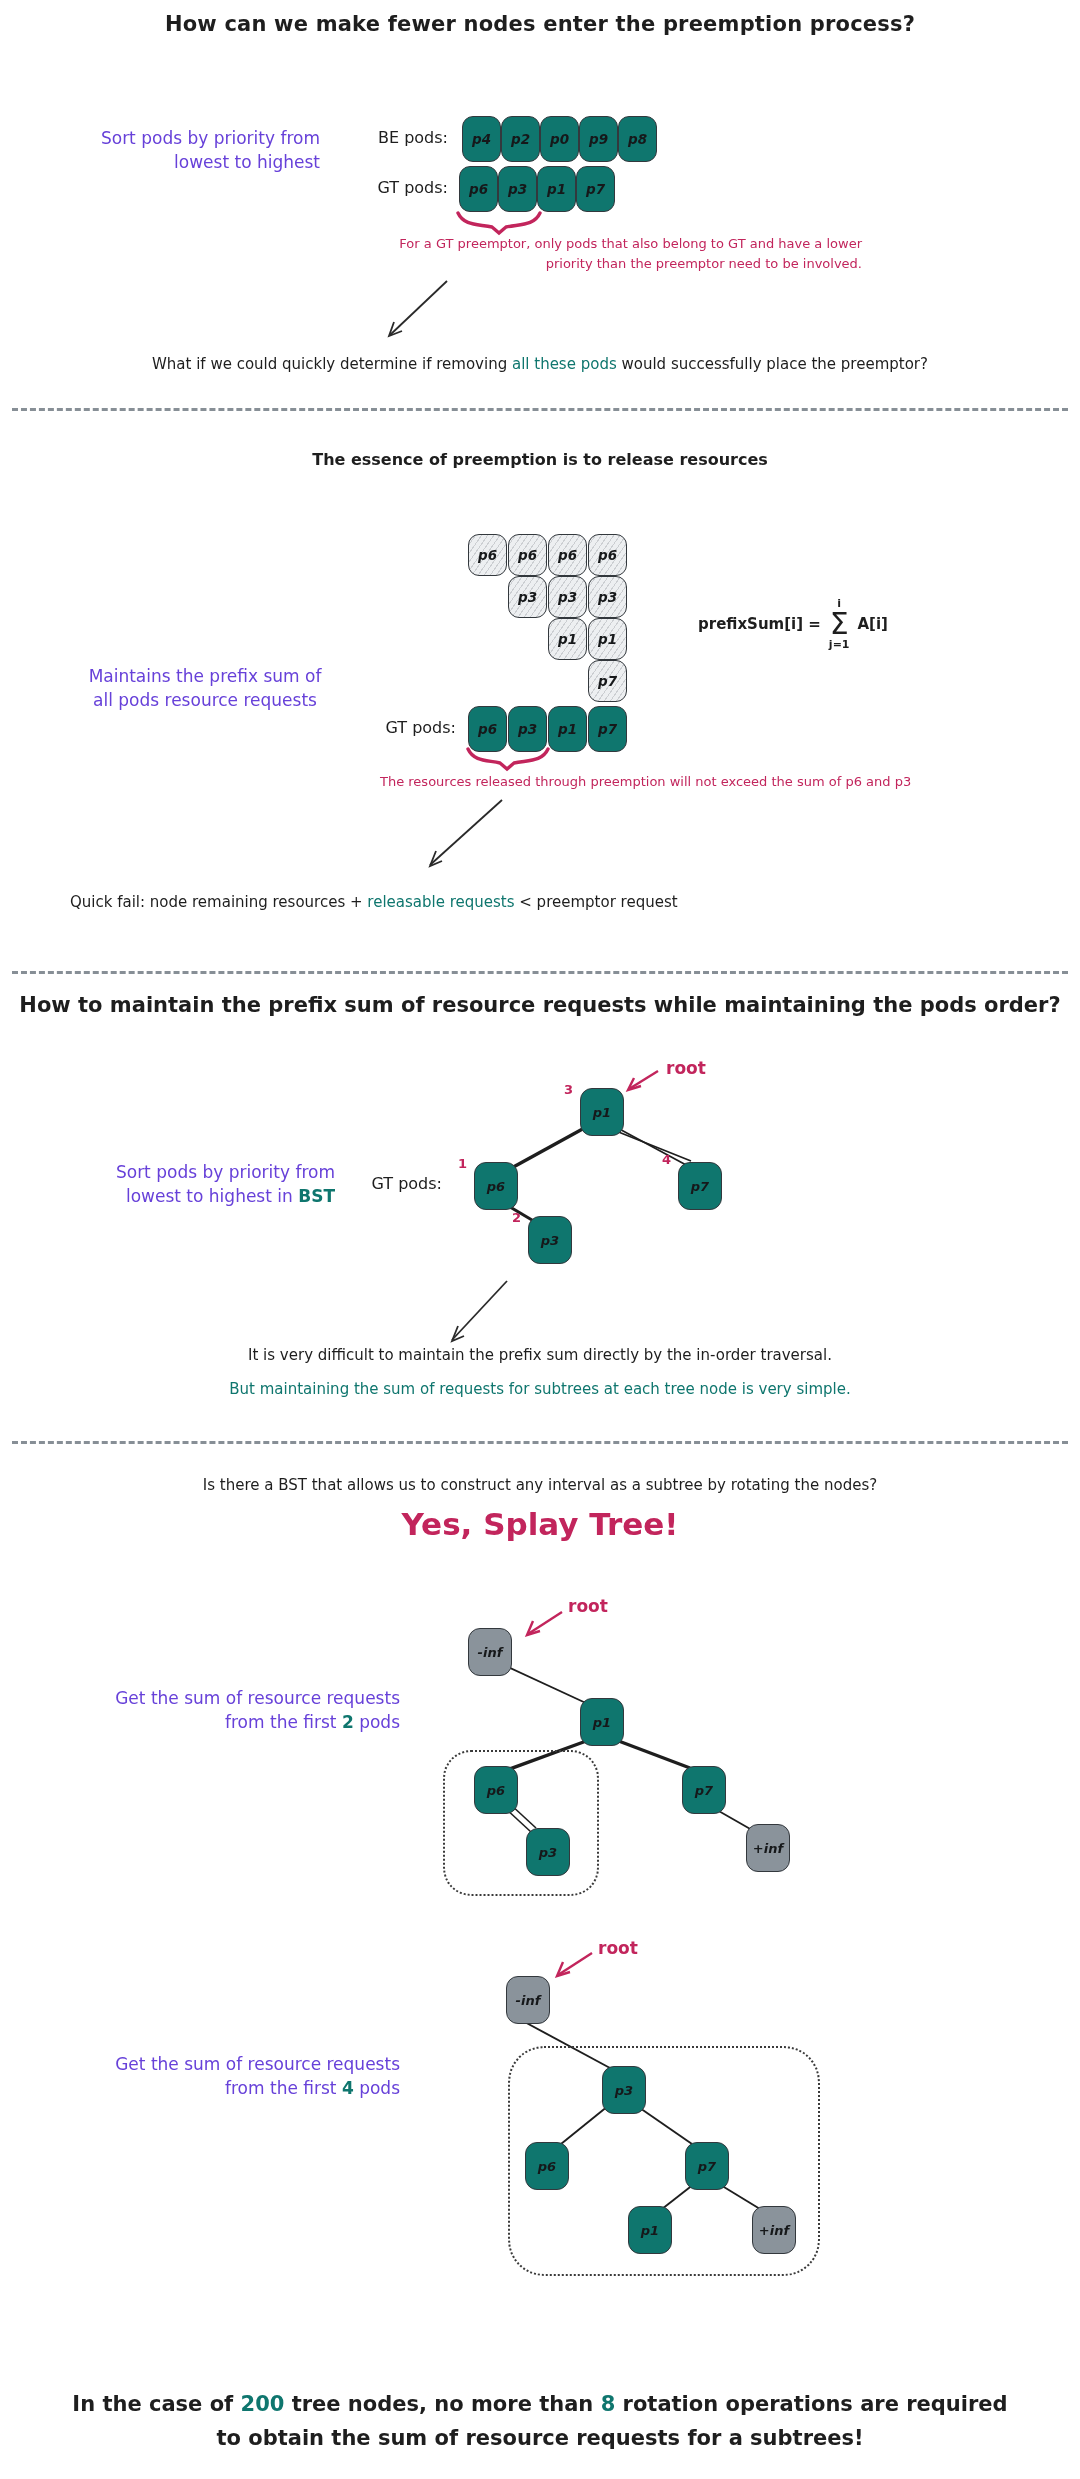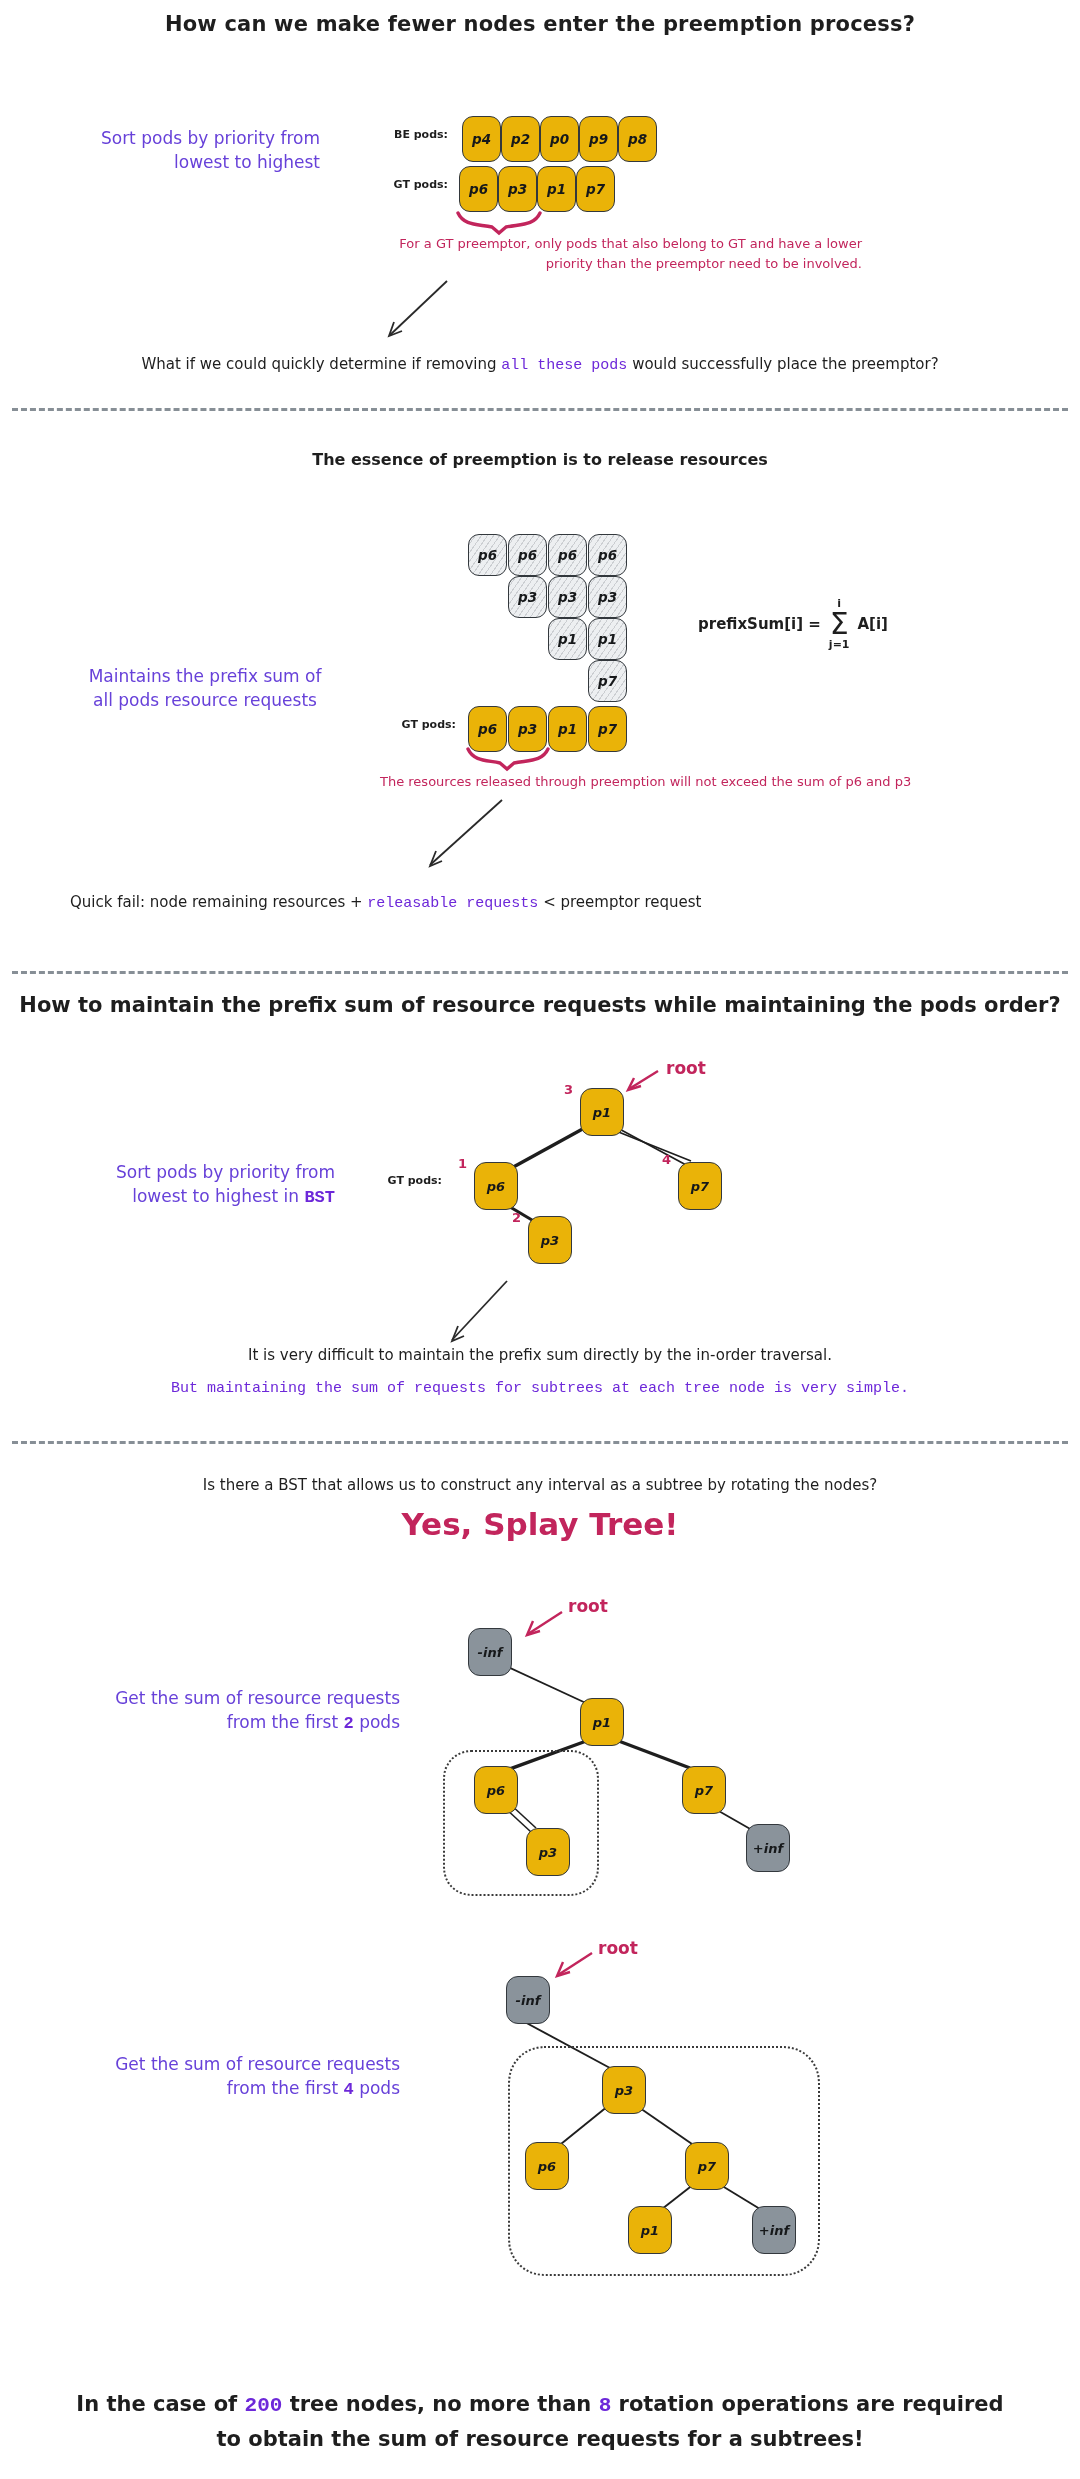--- a/index.html
+++ b/index.html
@@ -1,29 +1,29 @@
 <!DOCTYPE html>
 <html><head>
 <meta charset="utf-8">
 <style>
   html,body{margin:0;padding:0;background:#fff;}
   .page{position:relative;width:1080px;height:2479px;background:#ffffff;
         font-family:"DejaVu Sans",sans-serif;color:#1e1e1e;overflow:hidden;}
   .abs{position:absolute;}
   .center{left:0;width:1080px;text-align:center;}
-  .red{color:#6d28d9;font-family:Liberation Mono, monospace;}
+  .red{color:#0f766e;}
   .title{font-size:21px;font-weight:700;letter-spacing:.2px;}
   .h2{font-size:16px;font-weight:600;}
   .h1b{font-size:21px;font-weight:700;}
   .body-line{font-size:15px;}
   .small-red{font-size:13px;color:#c2255c;line-height:1.5;}
   .note{font-size:17px;font-weight:500;line-height:1.42;color:#6741d9;}
-  .label{font-size:11px;font-weight:700;}
+  .label{font-size:16px;font-weight:400;}
   .divider{position:absolute;left:12px;width:1056px;border-top:3px dashed #878f96;height:0;}
-  .pod{position:absolute;width:37px;height:44px;background:#eab308;border:1.8px solid #33383d;
+  .pod{position:absolute;width:37px;height:44px;background:#0f766e;border:1.8px solid #33383d;
        border-radius:11px;display:flex;align-items:center;justify-content:center;
        font-style:italic;font-weight:600;font-size:13.5px;color:#16181a;z-index:2;}
   .hatch{background-color:#edeff1;height:40px;
        background-image:repeating-linear-gradient(125deg,rgba(70,75,85,.20) 0 1px,transparent 1px 5px);}
   .tnode{width:42px;height:46px;border-radius:12px;font-size:13px;}
   .dark{background:#8a939b;}
   .dotrect{position:absolute;border:2.6px dotted #3a3a3a;z-index:1;}
   .order{position:absolute;font-size:13px;font-weight:700;color:#c2255c;z-index:3;}
   .roottxt{position:absolute;font-size:17px;font-weight:600;color:#c2255c;z-index:3;}
   .formula{position:absolute;display:flex;align-items:center;gap:8px;font-size:15px;font-weight:600;}

